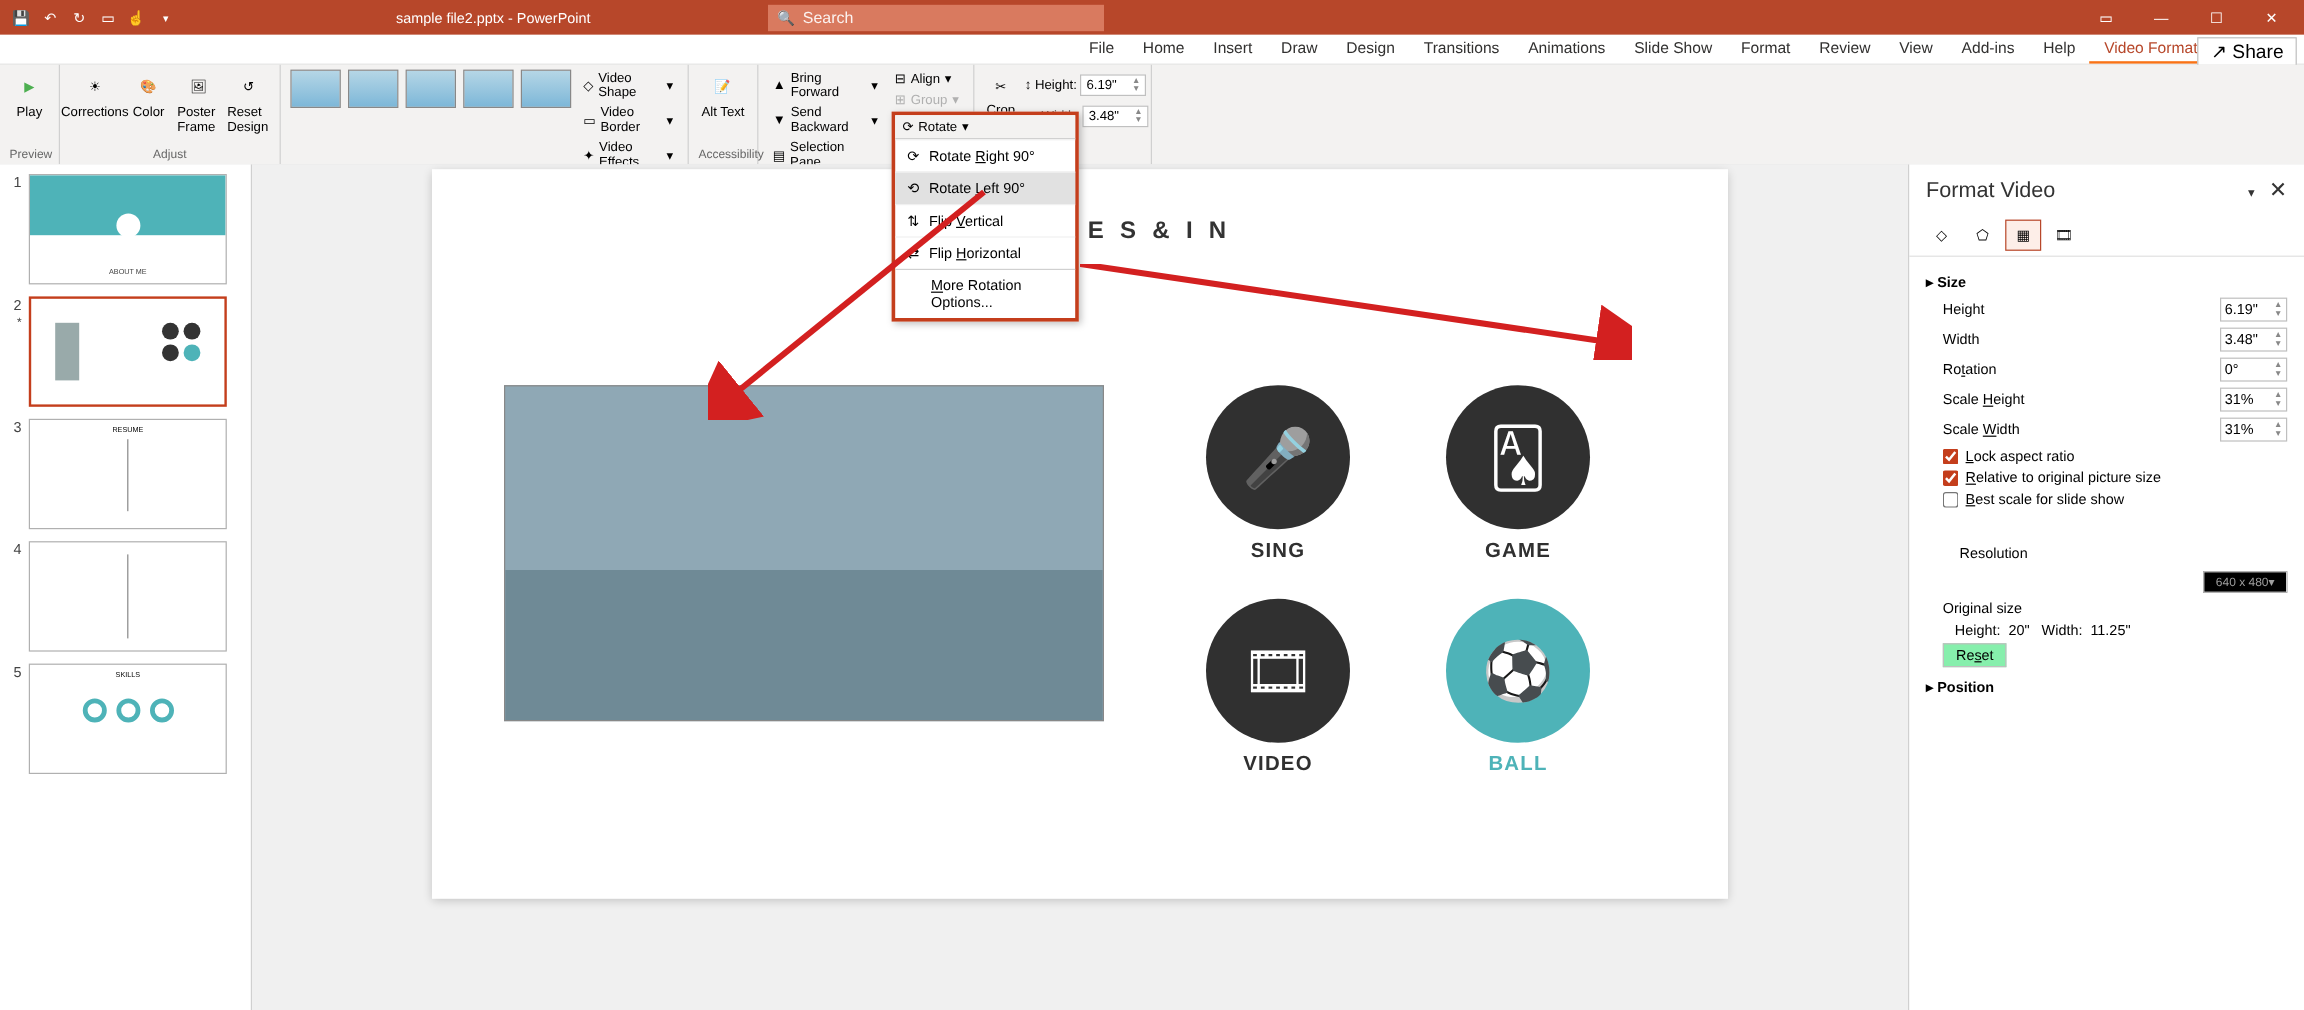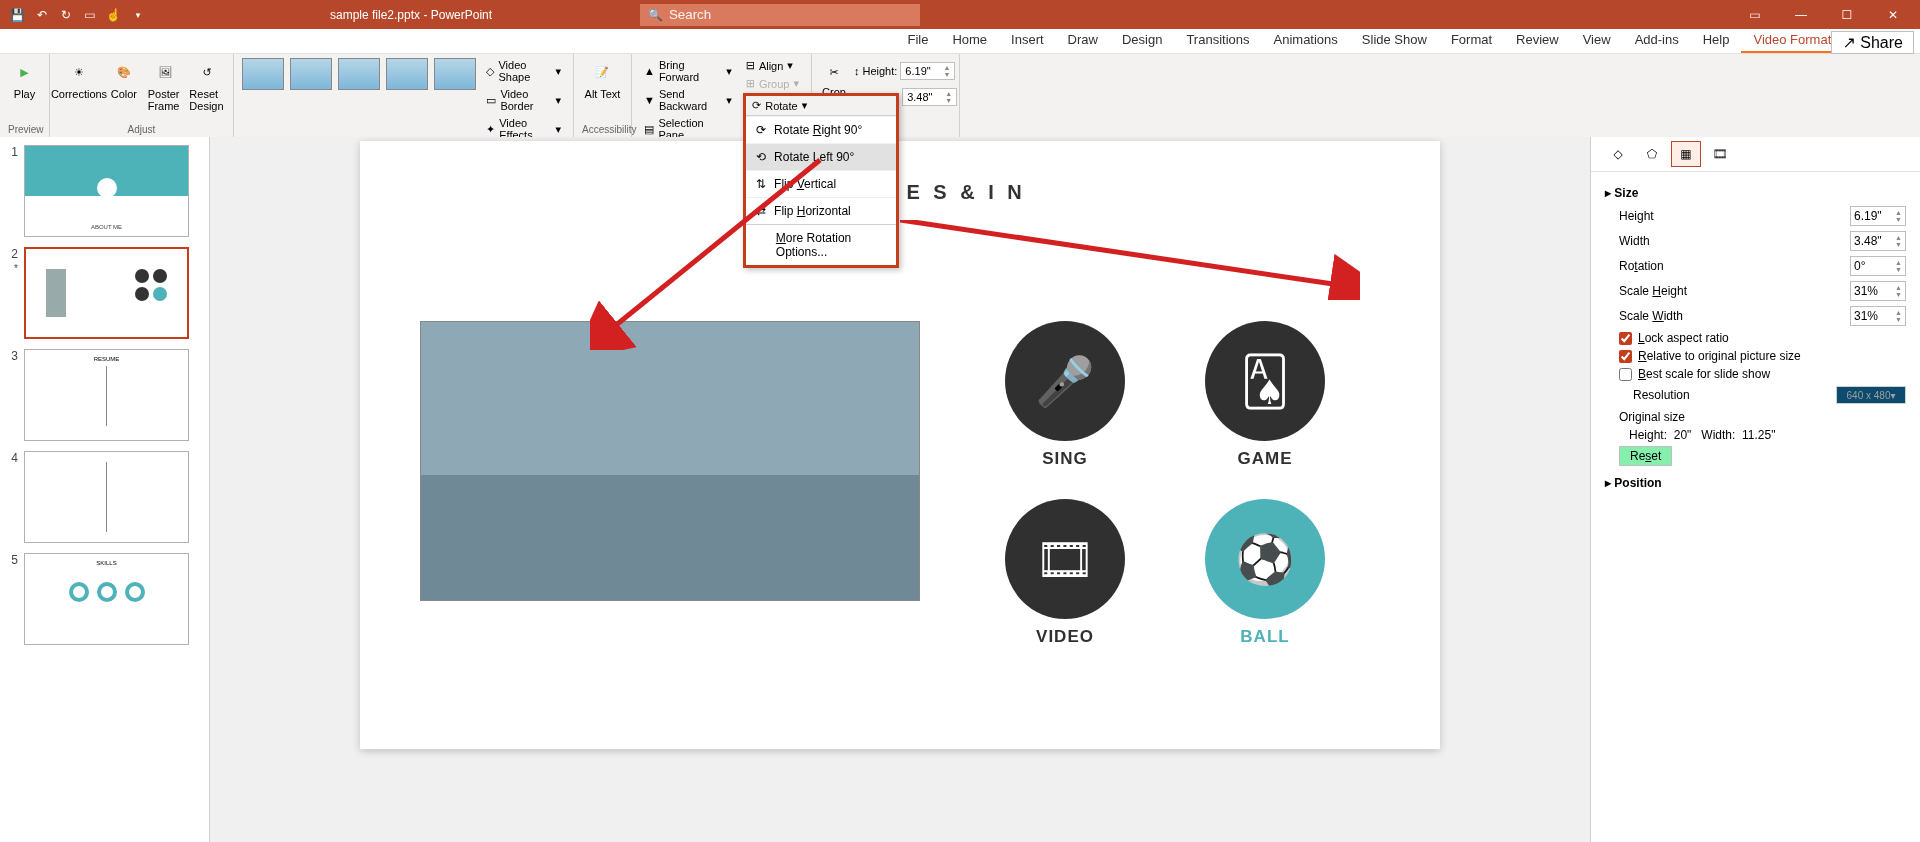--- a/index.html
+++ b/index.html
@@ -58,21 +58,21 @@
 .pane-tab { width:30px; height:26px; display:flex; align-items:center; justify-content:center; cursor:pointer; border:1px solid transparent; }
 .pane-tab.active { border:1px solid #b7472a; background:#fdeee8; }
 .pane-body { padding:8px 14px; }
 .sect-hdr { font-size:12px; font-weight:bold; margin:6px 0; cursor:pointer; }
 .prop-row { display:flex; align-items:center; margin:5px 0; }
 .prop-label { flex:1; }
 .prop-spin { width:56px; height:20px; border:1px solid #bfbfbf; display:flex; align-items:center; padding:0 3px; justify-content:space-between; }
 .chk-row { display:flex; align-items:center; gap:6px; margin:4px 0; }
 .chk-row input { accent-color:#c43e1c; }
 .reset-btn { border:1px solid #bfbfbf; background:#86efac; padding:2px 10px; font-size:12px; cursor:pointer; margin-top:4px; }
-.res-select { width:70px; height:18px; border:1px solid #d0d0d0; background:#0c4a6e; color:#9e9e9e; font-size:10px; display:flex; align-items:center; justify-content:center; }
+.res-select { width:70px; height:18px; border:1px solid #d0d0d0; background:#000000; color:#9e9e9e; font-size:10px; display:flex; align-items:center; justify-content:center;margin-top:48px; }
 .arrow-svg { position:absolute; pointer-events:none; z-index:300; }
 u { text-decoration:underline; }
 </style>
 </head>
 <body>
 
 <div class="titlebar">
   <div class="qat">
     <span class="qat-btn">💾</span>
     <span class="qat-btn">↶</span>
@@ -313,20 +313,24 @@
           </div>
         <div class="hobby">
             <div class="hobby-circ teal">⚽</div>
             <div class="hobby-lbl teal">BALL</div>
           </div>
       </div>
     </div>
   </div>
 
   <div class="format-pane">
+    <div class="pane-hdr">
+        <span>Format Video</span>
+        <span><span style="font-size:11px;margin-right:12px;cursor:pointer;">▾</span><span style="cursor:pointer;">✕</span></span>
+      </div>
     <div class="pane-tabs">
       <div class="pane-tab">
           <span>◇</span>
         </div>
       <div class="pane-tab">
           <span>⬠</span>
         </div>
       <div class="pane-tab active">
           <span>▦</span>
         </div>

